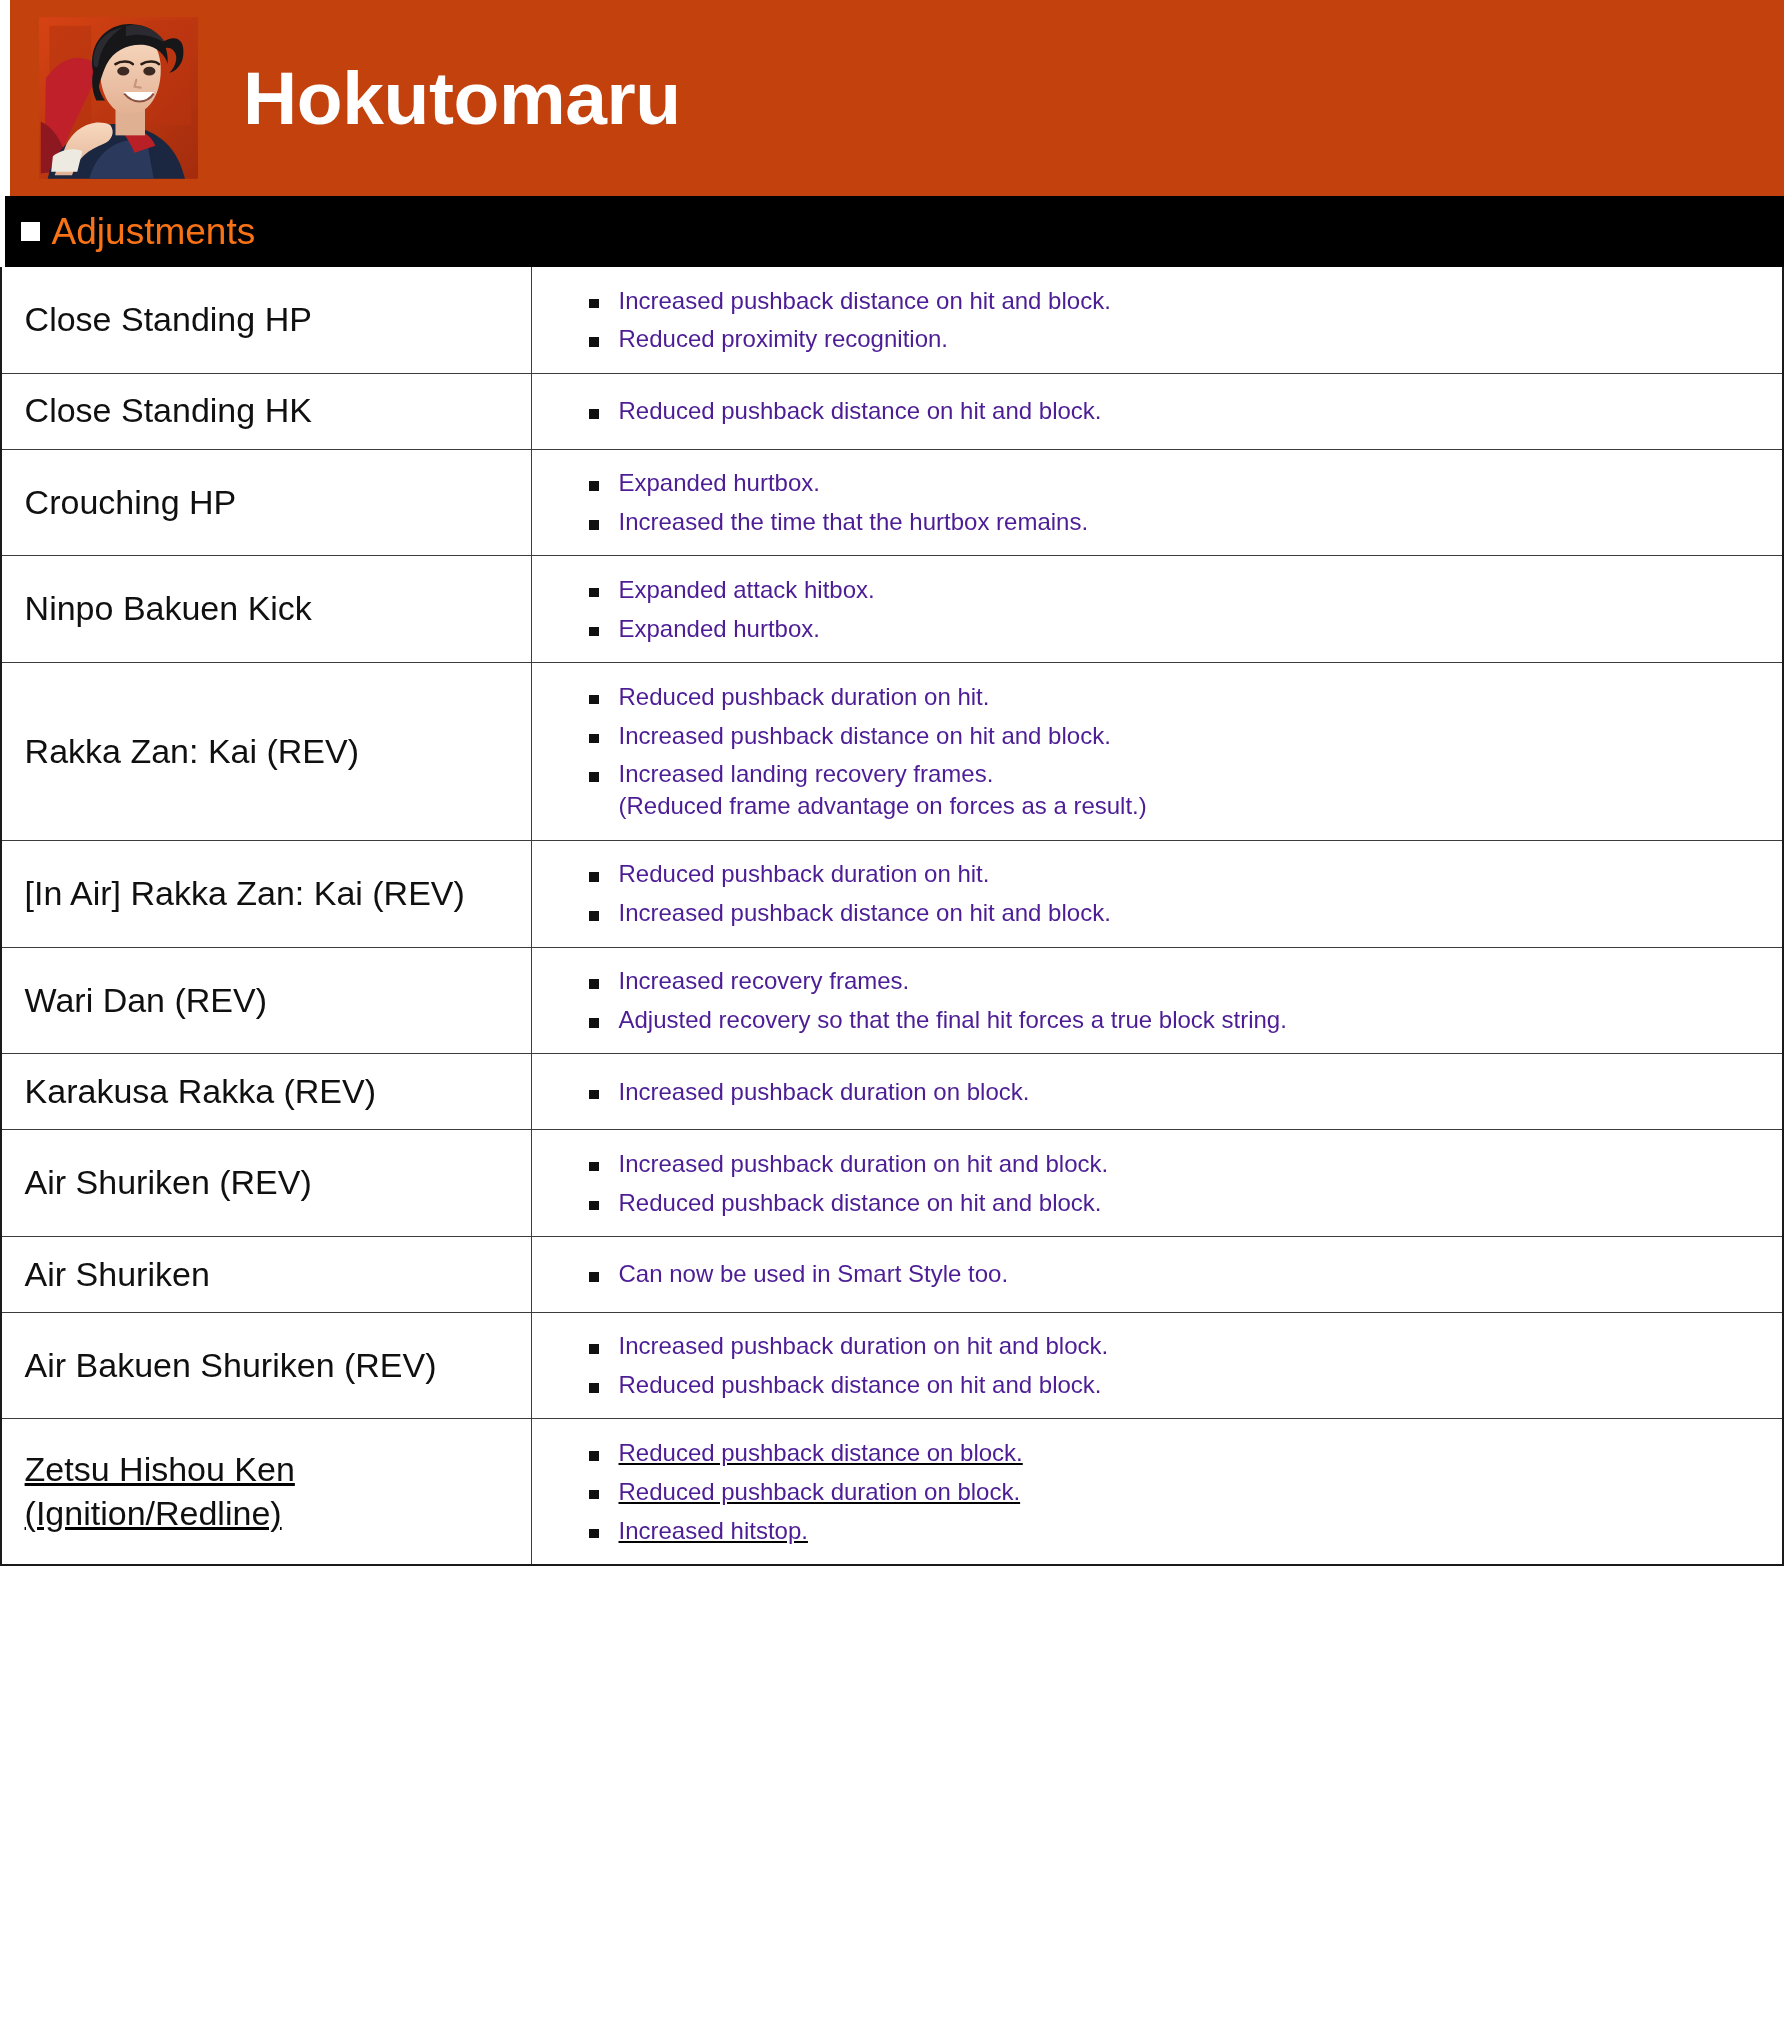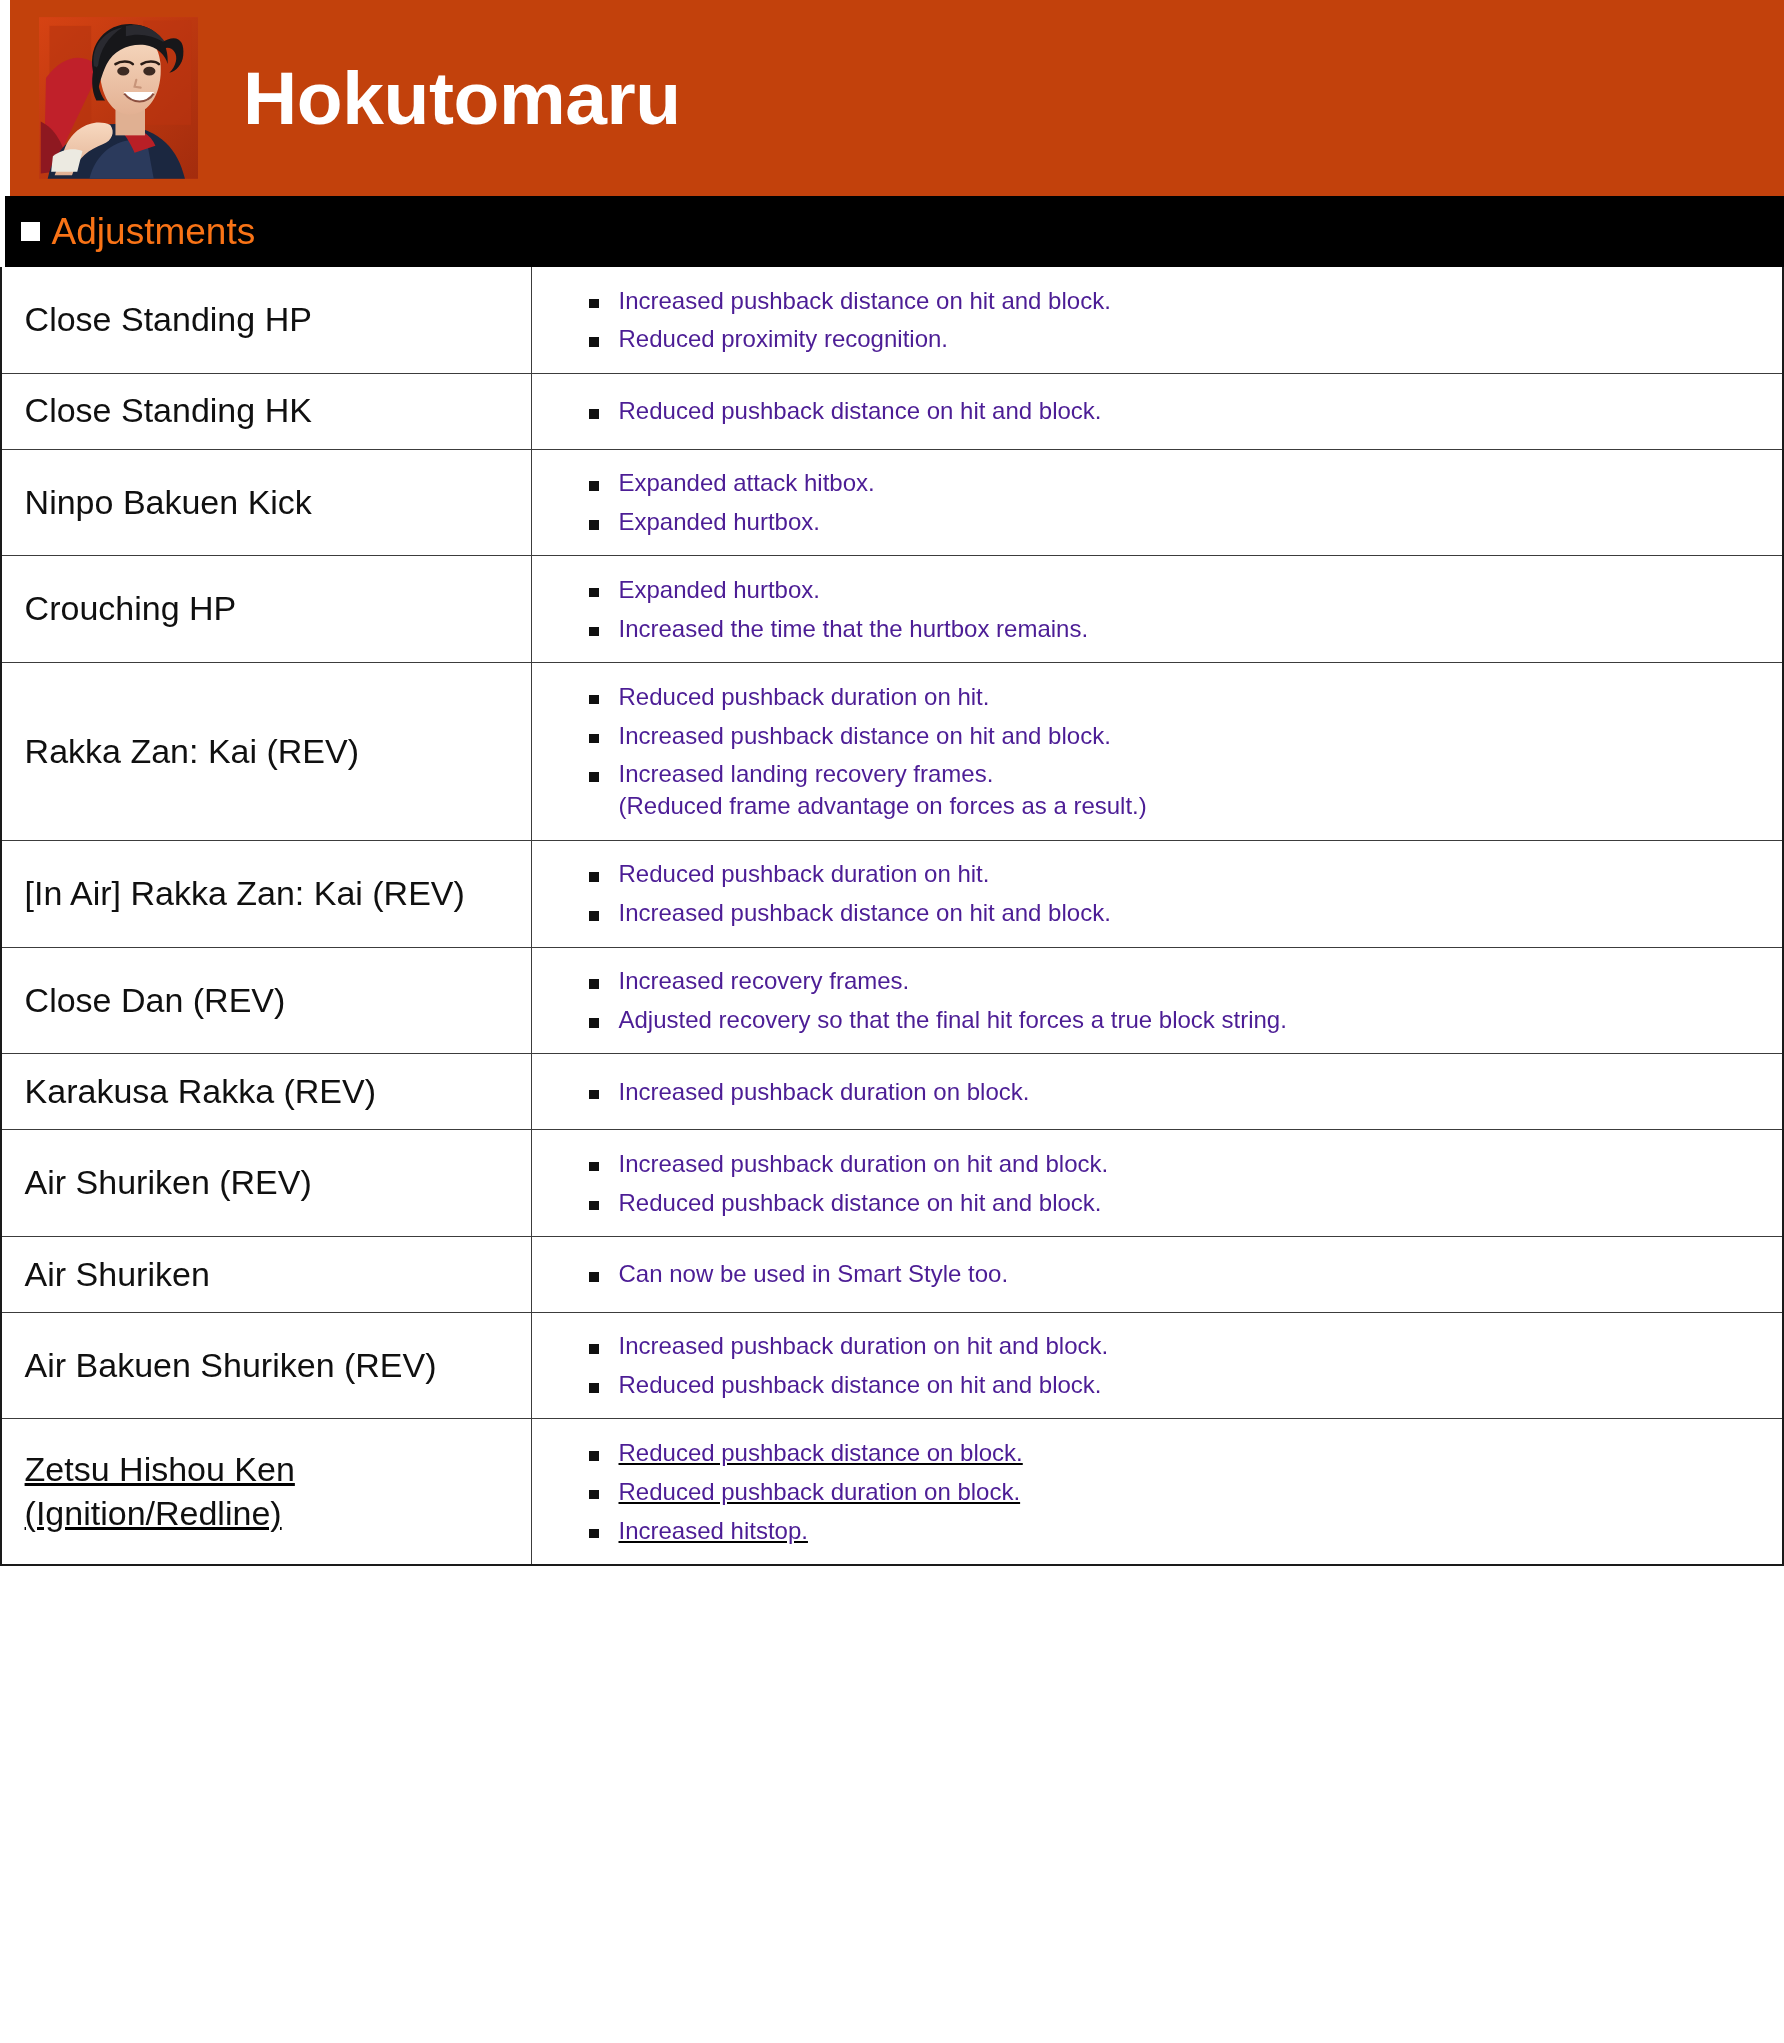--- a/index.html
+++ b/index.html
@@ -229,37 +229,37 @@
             <div class="move-name">Close Standing HK</div>
           </td>
           <td class="notes-cell">
             <ul class="notes">
               <li><span class="bul"></span><span>Reduced pushback distance on hit and block.</span></li>
             </ul>
           </td>
         </tr>
         <tr>
           <td class="move-cell">
+            <div class="move-name">Crouching HP</div>
+          </td>
+          <td class="notes-cell">
+            <ul class="notes">
+              <li><span class="bul"></span><span>Expanded hurtbox.</span></li>
+              <li><span class="bul"></span><span>Increased the time that the hurtbox remains.</span></li>
+            </ul>
+          </td>
+        </tr>
+        <tr>
+          <td class="move-cell">
             <div class="move-name">Ninpo Bakuen Kick</div>
           </td>
           <td class="notes-cell">
             <ul class="notes">
               <li><span class="bul"></span><span>Expanded attack hitbox.</span></li>
               <li><span class="bul"></span><span>Expanded hurtbox.</span></li>
-            </ul>
-          </td>
-        </tr>
-        <tr>
-          <td class="move-cell">
-            <div class="move-name">Crouching HP</div>
-          </td>
-          <td class="notes-cell">
-            <ul class="notes">
-              <li><span class="bul"></span><span>Expanded hurtbox.</span></li>
-              <li><span class="bul"></span><span>Increased the time that the hurtbox remains.</span></li>
             </ul>
           </td>
         </tr>
         <tr>
           <td class="move-cell">
             <div class="move-name">Rakka Zan: Kai (REV)</div>
           </td>
           <td class="notes-cell">
             <ul class="notes">
               <li><span class="bul"></span><span>Reduced pushback duration on hit.</span></li>
@@ -274,21 +274,21 @@
           </td>
           <td class="notes-cell">
             <ul class="notes">
               <li><span class="bul"></span><span>Reduced pushback duration on hit.</span></li>
               <li><span class="bul"></span><span>Increased pushback distance on hit and block.</span></li>
             </ul>
           </td>
         </tr>
         <tr>
           <td class="move-cell">
-            <div class="move-name">Close Dan (REV)</div>
+            <div class="move-name">Wari Dan (REV)</div>
           </td>
           <td class="notes-cell">
             <ul class="notes">
               <li><span class="bul"></span><span>Increased recovery frames.</span></li>
               <li><span class="bul"></span><span>Adjusted recovery so that the final hit forces a true block string.</span></li>
             </ul>
           </td>
         </tr>
         <tr>
           <td class="move-cell">

